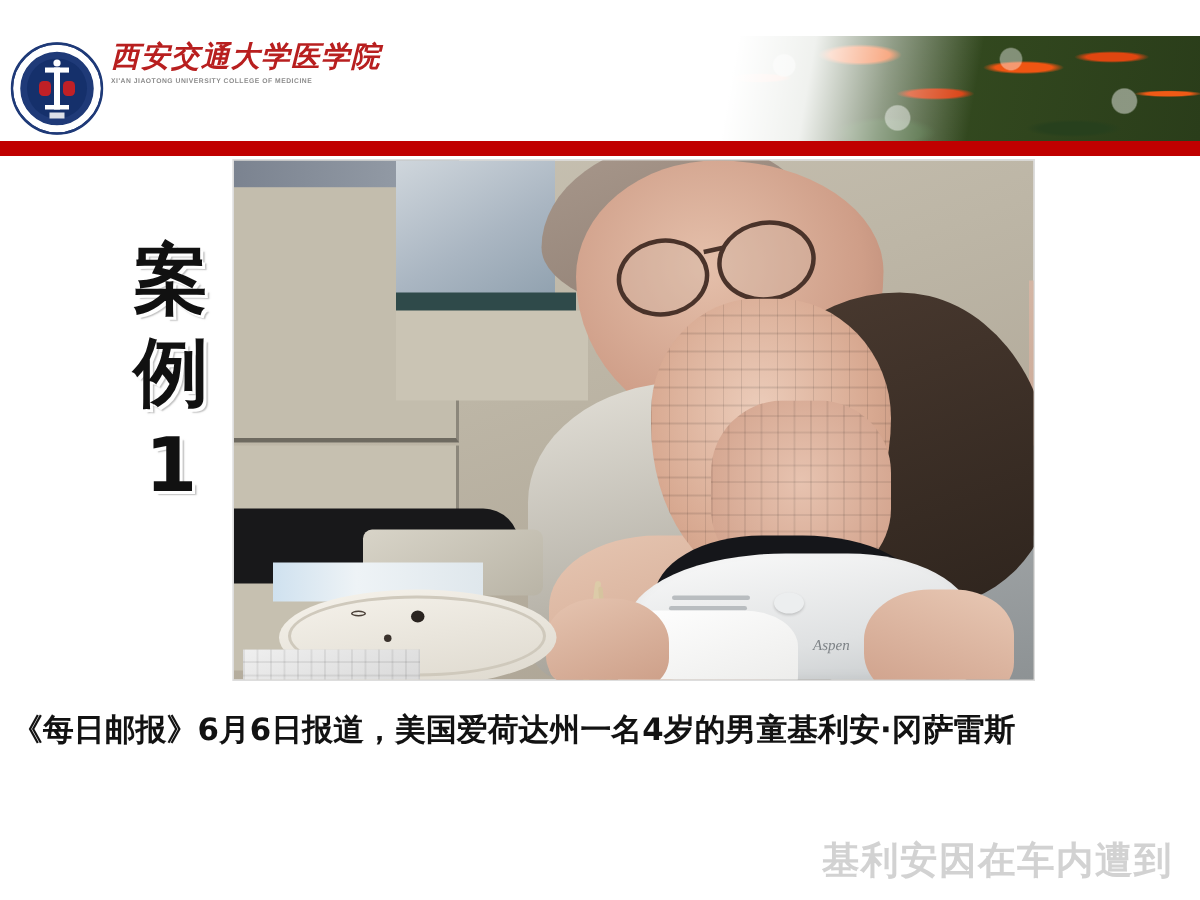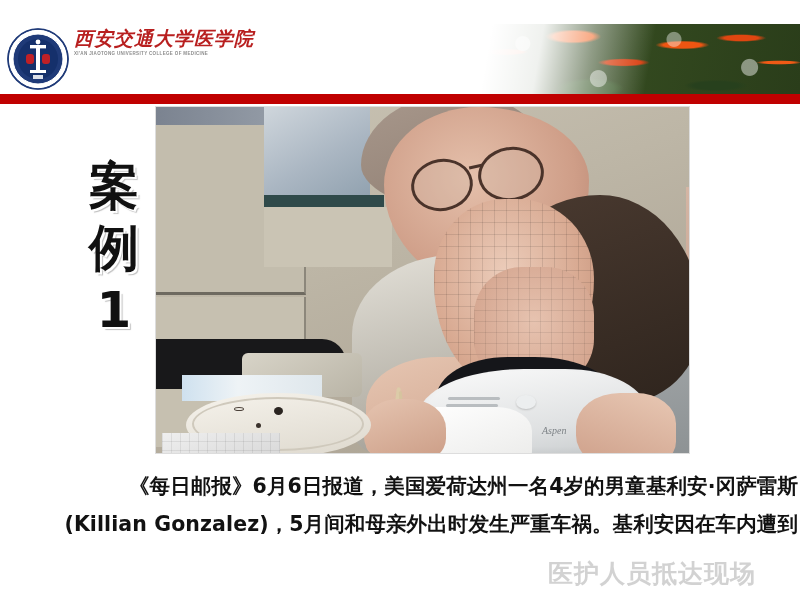--- a/index.html
+++ b/index.html
@@ -189,21 +189,21 @@
                  linear-gradient(90deg, rgba(0,0,0,.07) 1px, transparent 1px),
                  linear-gradient(0deg, rgba(0,0,0,.07) 1px, transparent 1px),
                  linear-gradient(160deg,#efefef,#d9d9d9);
                background-size:9px 9px, 9px 9px, 100% 100%; }
 
   
   .caption{
     position:absolute; left:8px; top:443px; width:790px;
     font-family:"DejaVu Sans",sans-serif;
     font-size:20.5px; font-weight:700; color:#121212;
-    line-height:38px; letter-spacing:.1px; white-space:nowrap;text-align:right;
+    line-height:38px; letter-spacing:.1px; white-space:nowrap;
   }
   .caption .cl{ display:block; }
 
   
   .watermark{
     position:absolute; left:548px; top:534px; width:252px; height:62px;
     font-family:"DejaVu Sans",sans-serif; font-size:25px; font-weight:700;
     color:rgba(105,105,105,.30); line-height:31px; white-space:nowrap;
     pointer-events:none; letter-spacing:1px;
   }
@@ -295,20 +295,19 @@
     <div class="ph plate"></div>
     <div class="ph plate-rim"></div>
     <div class="ph crumb1"></div>
     <div class="ph crumb2"></div>
     <div class="ph crumb3"></div>
     <div class="ph mosaic-bl"></div>
   </div>
 
   <div class="caption">
     <span class="cl">《每日邮报》6月6日报道，美国爱荷达州一名4岁的男童基利安·冈萨雷斯</span>
-    <span class="cl">(Killian Gonzalez)，5月间和母亲外出时发生严重车祸。基利安因在车内遭到</span>
   </div>
 
   <div class="watermark">
-    <div>医护人员抵达现场</div>
+    <div>基利安因在车内遭到</div>
   </div>
 
 </div>
 
 </body></html>

